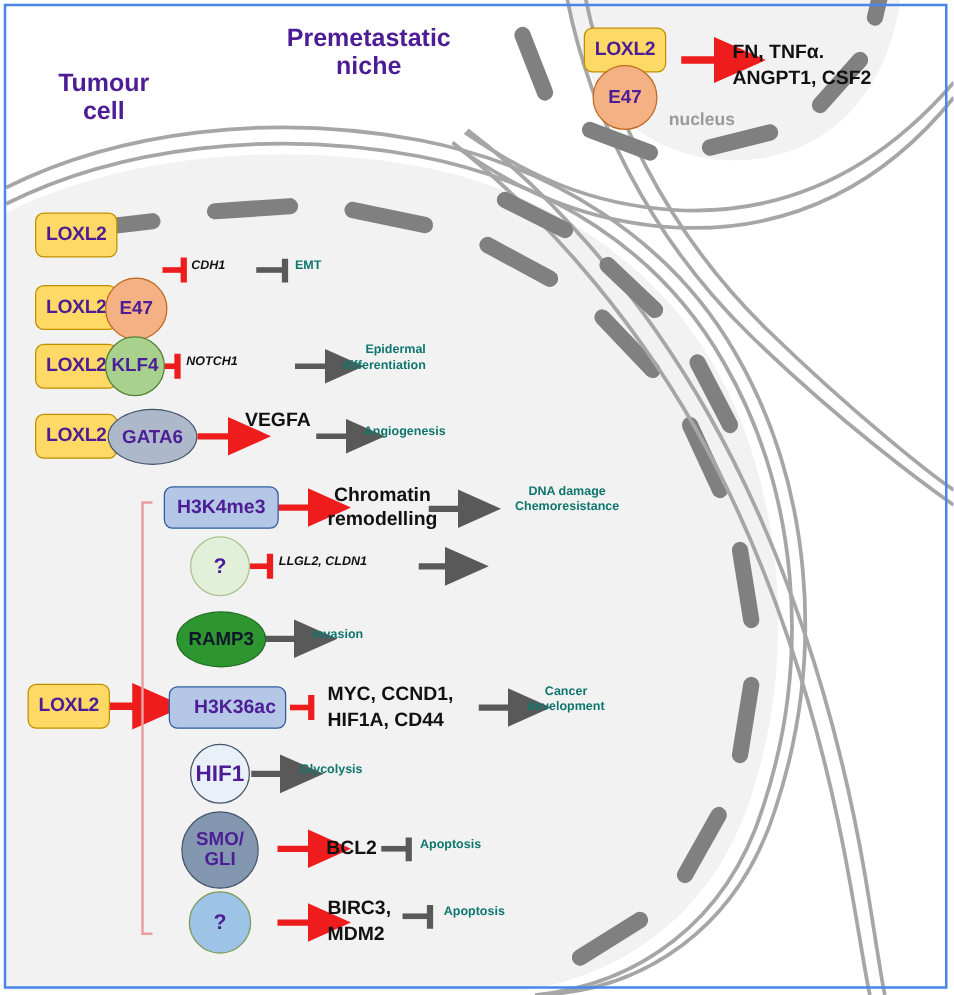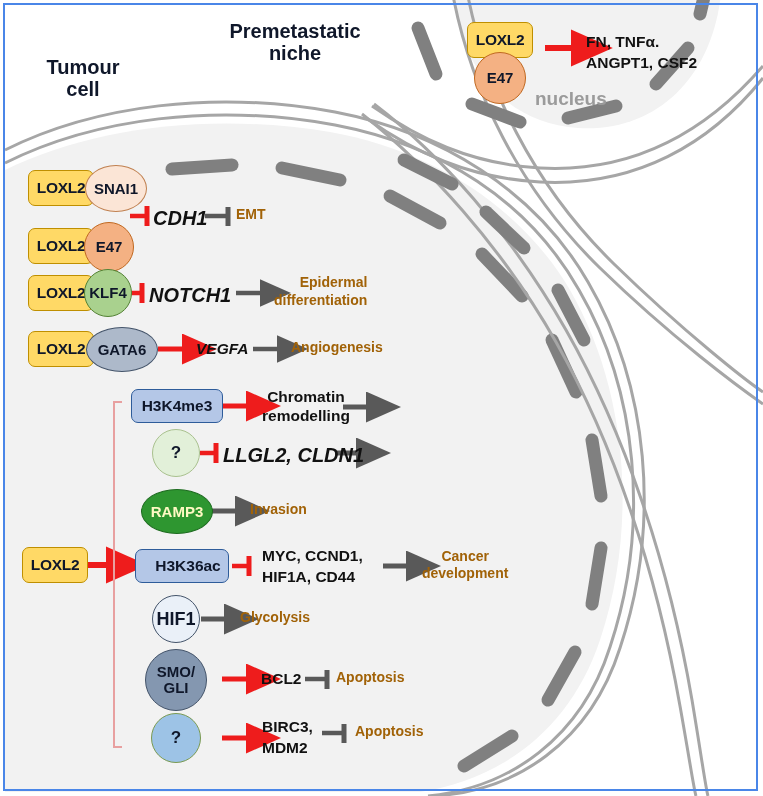--- a/index.html
+++ b/index.html
@@ -30,34 +30,34 @@
     width: 763px; height: 796px;
     z-index: 1;
   }
   .lbl {
     position: absolute;
     z-index: 20;
     white-space: pre;
     line-height: 1.12;
   }
   .red-head {
-    color: #0f172a;
+    color: #4c1d95;
     font-weight: bold;
     font-size: 20px;
     text-align: center;
   }
   .node {
     position: absolute;
     z-index: 25;
     display: flex;
     align-items: center;
     justify-content: center;
     text-align: center;
     font-weight: bold;
-    color: #0f172a;
+    color: #4c1d95;
     box-sizing: border-box;
     line-height: 1.05;
   }
   .loxl2-box {
     background: #ffd966;
     border: 1.6px solid #bf8f00;
     border-radius: 7px;
     font-size: 15.5px;
     letter-spacing: -0.3px;
   }
@@ -72,31 +72,31 @@
   }
   .target-bold {
     font-weight: bold;
     color: #111111;
     font-size: 15.5px;
   }
   .target-ital {
     font-weight: bold;
     font-style: italic;
     color: #111111;
-    font-size: 20px;
+    font-size: 10px;
   }
   .outcome {
     font-weight: bold;
-    color: #a16207;
+    color: #0f766e;
+    font-size: 10px;
+  }
+  .nucleus-lbl {
+    font-weight: bold;
+    color: #9b9b9b;
     font-size: 14px;
-  }
-  .nucleus-lbl {
-    font-weight: bold;
-    color: #9b9b9b;
-    font-size: 19px;
   }
 </style>
 </head>
 <body>
 
 <div id="canvas">
 
   <svg id="bgsvg" viewBox="0 0 763 796">
     <defs>
       <marker id="mRed" markerWidth="7" markerHeight="7" refX="1.2" refY="3.1" orient="auto">
@@ -221,57 +221,57 @@
 
   <div class="node loxl2-box" style="left:467px; top:22px; width:66px; height:36px;">LOXL2</div>
 
   <div class="node ell" style="left:474px; top:52px; width:52px; height:52px; background:#f4b183;
               border:1.6px solid #c06820; font-size:15px;">E47</div>
 
   <div class="lbl target-bold" style="left:586px; top:32px; line-height:1.35;">FN, TNFα.
 ANGPT1, CSF2</div>
 
   <div class="node loxl2-box" style="left:28px; top:170px; width:66px; height:36px;">LOXL2</div>
-  <div class="node ell" style="left:85px; top:165px; width:62px; height:47px; background:#fbe5d6;
-              border:1.6px solid #c08050; font-size:15px;">SNAI1</div>
 
   <div class="node loxl2-box" style="left:28px; top:228px; width:66px; height:36px;">LOXL2</div>
   <div class="node ell" style="left:84px; top:222px; width:50px; height:50px; background:#f4b183;
               border:1.6px solid #c06820; font-size:15px;">E47</div>
 
   <div class="lbl target-ital" style="left:153px; top:207px;">CDH1</div>
   <div class="lbl outcome" style="left:236px; top:207px;">EMT</div>
 
   <div class="node loxl2-box" style="left:28px; top:275px; width:66px; height:36px;">LOXL2</div>
   <div class="node ell" style="left:84px; top:269px; width:48px; height:48px; background:#a9d18e;
               border:1.6px solid #548235; font-size:15px;">KLF4</div>
 
   <div class="lbl target-ital" style="left:149px; top:284px;">NOTCH1</div>
   <div class="lbl outcome" style="left:274px; top:274px; text-align:right; line-height:1.25;">Epidermal
 differentiation</div>
 
   <div class="node loxl2-box" style="left:28px; top:331px; width:66px; height:36px;">LOXL2</div>
   <div class="node ell" style="left:86px; top:327px; width:72px; height:45px; background:#adb9ca;
               border:1.6px solid #44546a; font-size:15px;">GATA6</div>
 
-  <div class="lbl target-bold" style="left:196px; top:340px;font-style:italic;">VEGFA</div>
+  <div class="lbl target-bold" style="left:196px; top:328px;">VEGFA</div>
   <div class="lbl outcome" style="left:291px; top:340px;">Angiogenesis</div>
 
   <div class="node loxl2-box" style="left:22px; top:547px; width:66px; height:36px;">LOXL2</div>
 
   <div class="node kbox" style="left:131px; top:389px; width:92px; height:34px;">H3K4me3</div>
   <div class="lbl target-bold" style="left:262px; top:388px; text-align:center; line-height:1.2;">Chromatin
 remodelling</div>
+  <div class="lbl outcome" style="left:412px; top:388px; text-align:center; line-height:1.2;">DNA damage
+Chemoresistance</div>
 
   <div class="node ell" style="left:152px; top:429px; width:48px; height:48px; background:#e2f0d9;
               border:1.6px solid #a9c18e; font-size:17px;">?</div>
   <div class="lbl target-ital" style="left:223px; top:444px;">LLGL2, CLDN1</div>
 
   <div class="node ell" style="left:141px; top:489px; width:72px; height:45px; background:#2e9630;
-              border:1.6px solid #1e6b20; font-size:15px; color:#fef9c3;">RAMP3</div>
+              border:1.6px solid #1e6b20; font-size:15px; color:#0f172a;">RAMP3</div>
   <div class="lbl outcome" style="left:250px; top:502px;">Invasion</div>
 
   <div class="node kbox" style="left:135px; top:549px; width:94px; height:34px;padding-left:12px;">H3K36ac</div>
   <div class="lbl target-bold" style="left:262px; top:546px; line-height:1.35;">MYC, CCND1,
 HIF1A, CD44</div>
   <div class="lbl outcome" style="left:422px; top:548px; text-align:center; line-height:1.2;">Cancer
 development</div>
 
   <div class="node ell" style="left:152px; top:595px; width:48px; height:48px; background:#eaf0f8;
               border:1.6px solid #44546a; font-size:18px;">HIF1</div>

